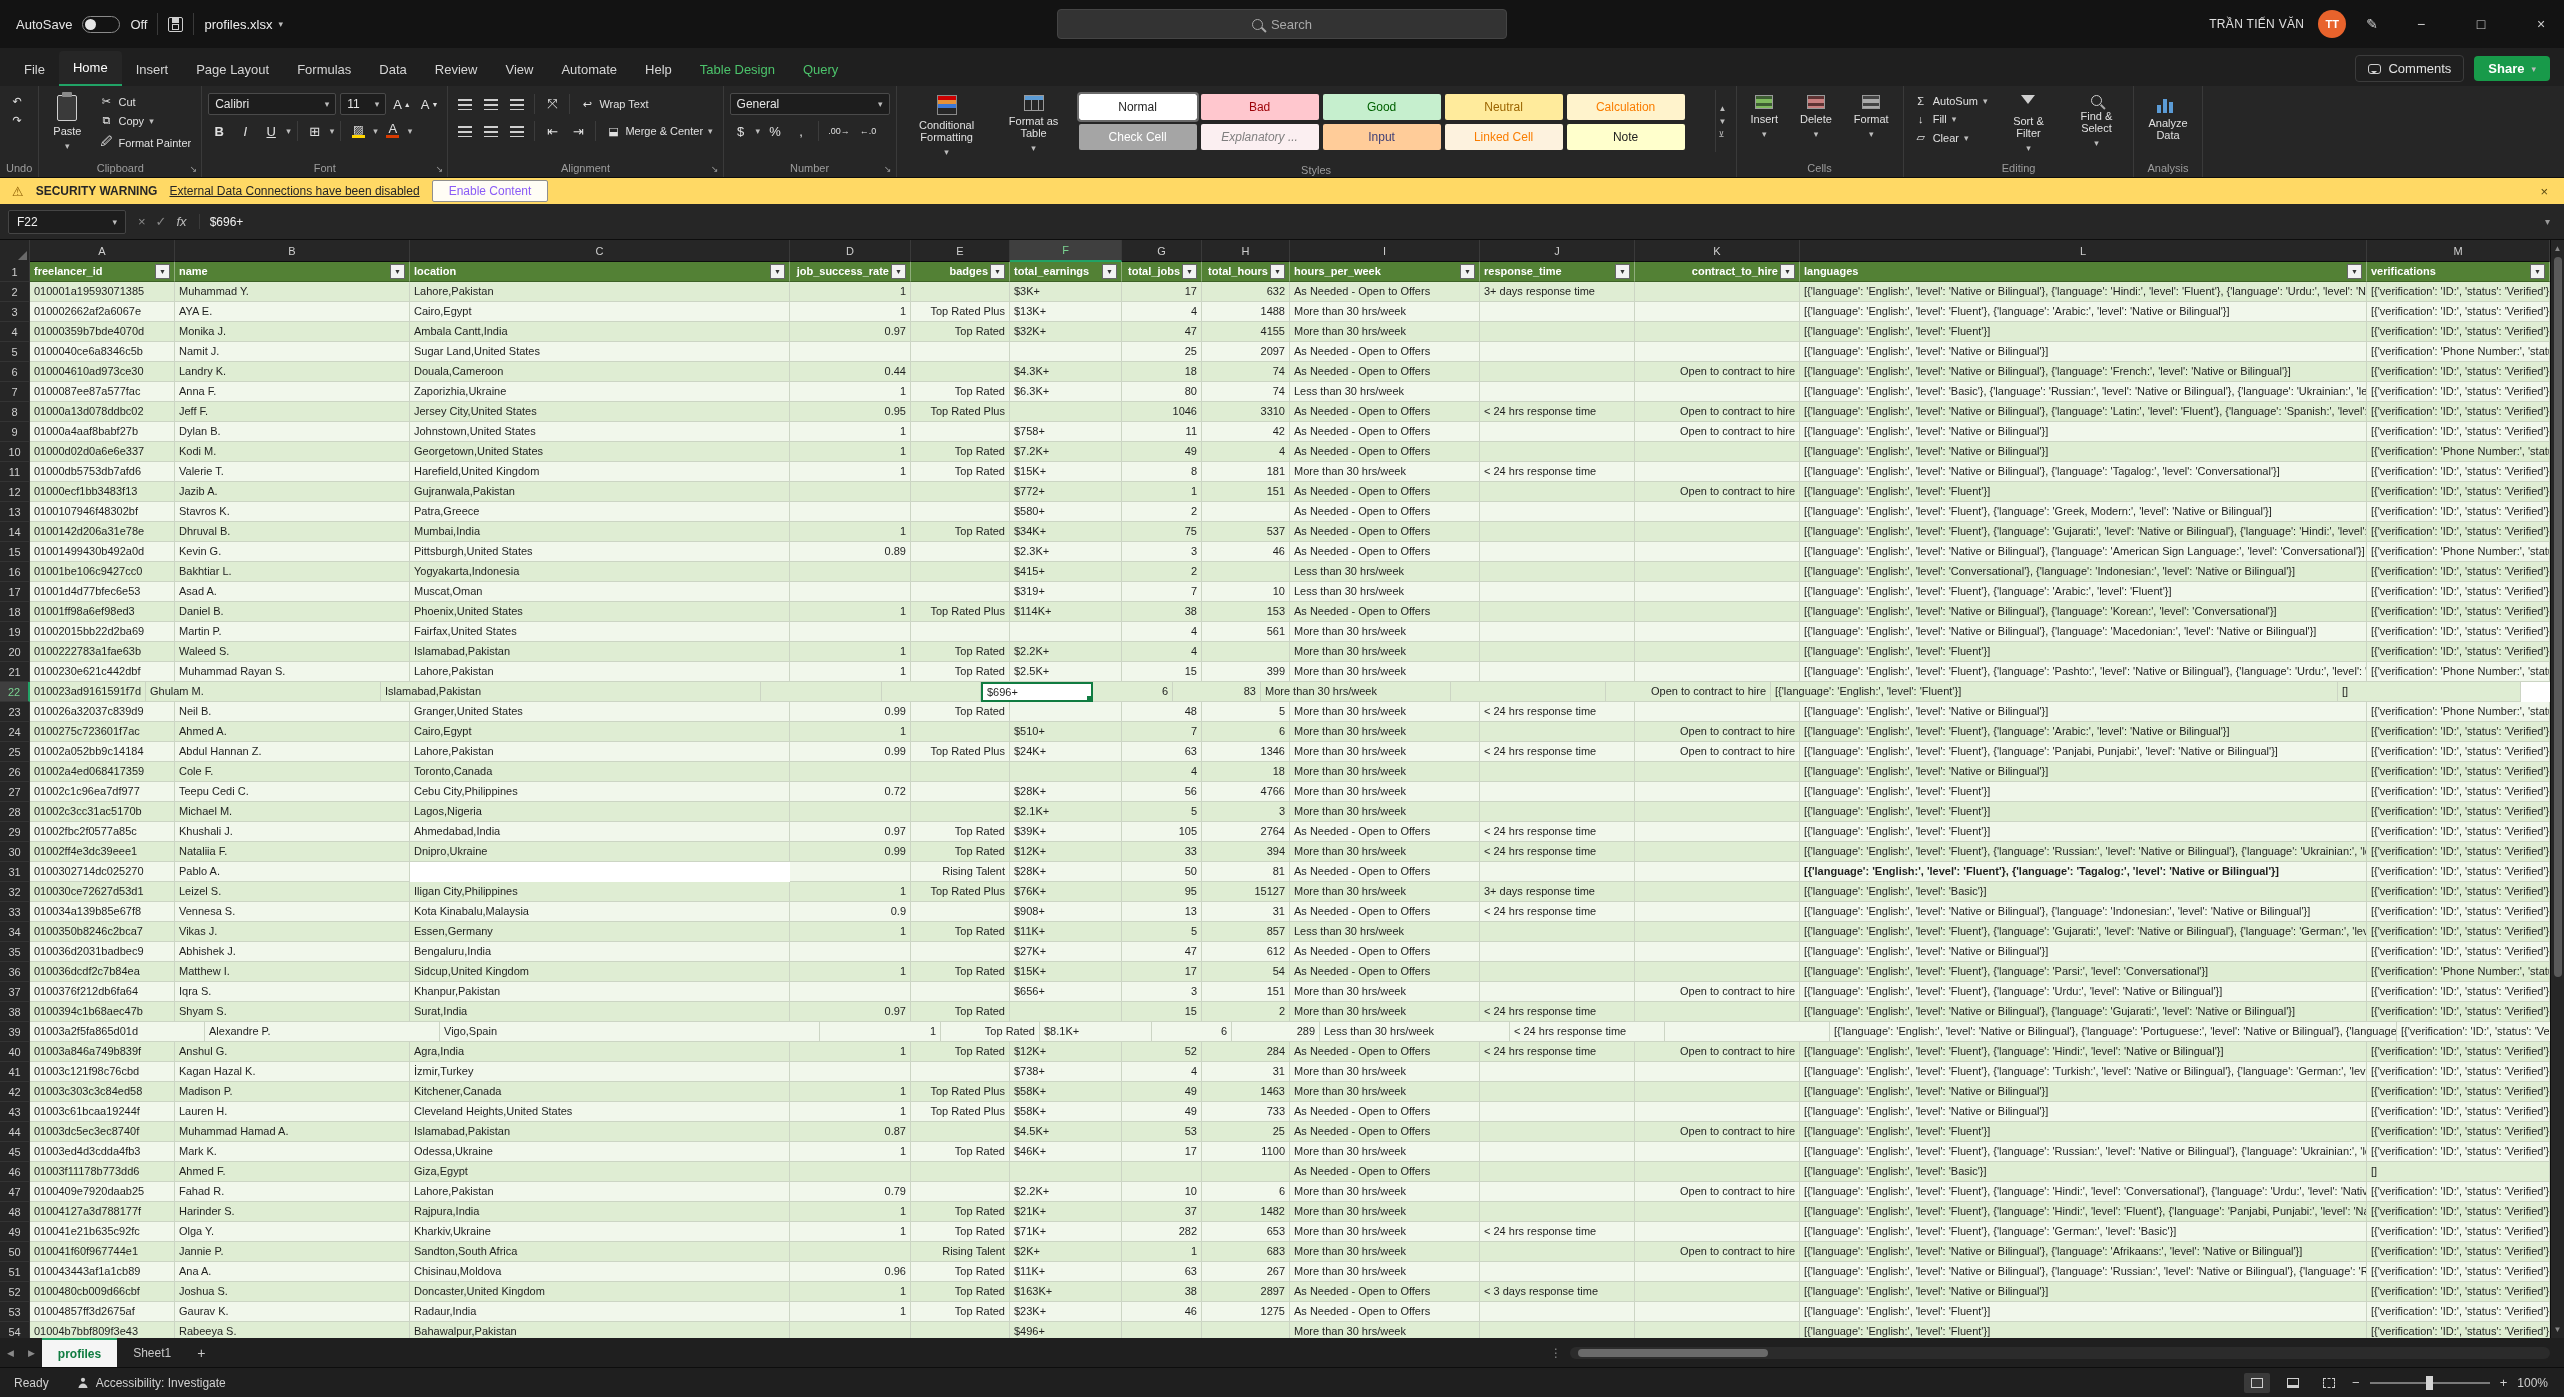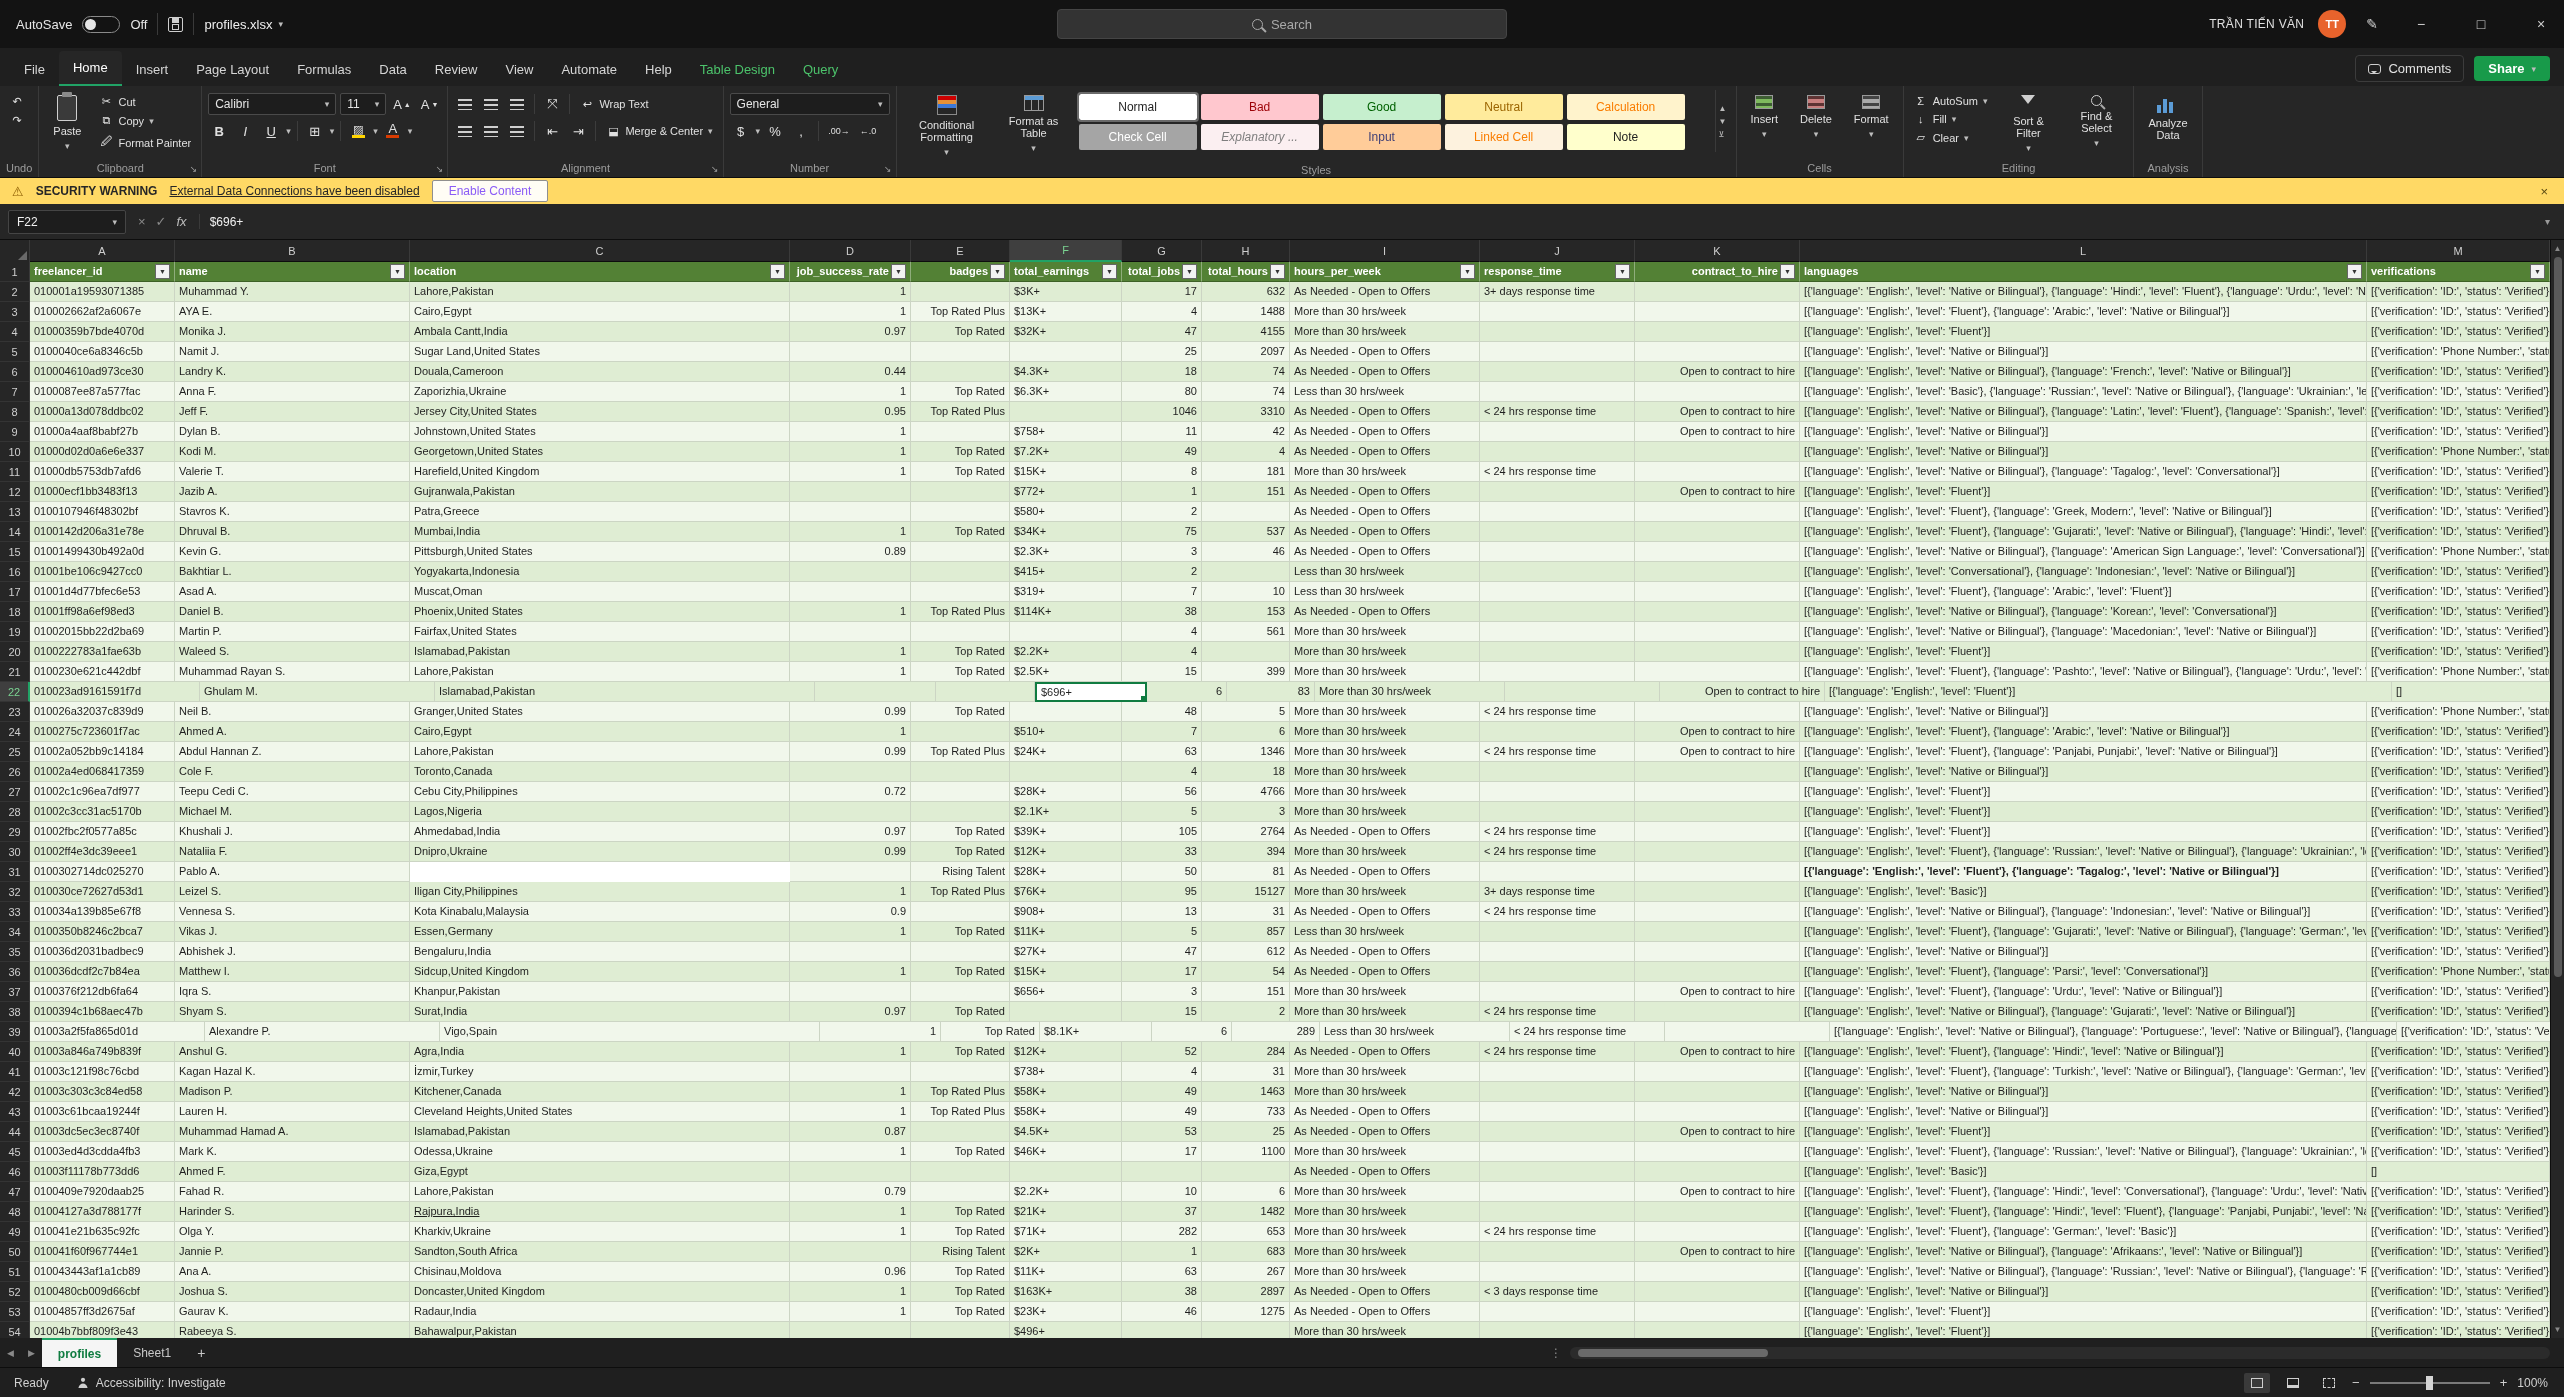--- a/index.html
+++ b/index.html
@@ -882,21 +882,21 @@
         <div class="cell al-r" style="width: 80px;">15</div>
         <div class="cell al-r" style="width: 88px;">399</div>
         <div class="cell" style="width: 190px;">More than 30 hrs/week</div>
         <div class="cell" style="width: 155px;"></div>
         <div class="cell al-r" style="width: 165px;"></div>
         <div class="cell" style="width: 567px;">[{'language': 'English:', 'level': 'Fluent'}, {'language': 'Pashto:', 'level': 'Native or Bilingual'}, {'language': 'Urdu:', 'level': 'Native or Bilingual'}]</div>
         <div class="cell" style="width: 183px;">[{'verification': 'Phone Number:', 'status': 'Verified'}]</div>
       </div>
       <div class="grow band-e">
         <div class="gut sel">22</div>
-        <div class="cell" style="width: 170px;">010023ad9161591f7d</div>
+        <div class="cell" style="width: 116px;">010023ad9161591f7d</div>
         <div class="cell" style="width: 235px;">Ghulam M.</div>
         <div class="cell" style="width: 380px;">Islamabad,Pakistan</div>
         <div class="cell al-r" style="width: 121px;"></div>
         <div class="cell al-r" style="width: 99px;"></div>
         <div class="cell selcell" style="width: 112px;">$696+</div>
         <div class="cell al-r" style="width: 80px;">6</div>
         <div class="cell al-r" style="width: 88px;">83</div>
         <div class="cell" style="width: 190px;">More than 30 hrs/week</div>
         <div class="cell" style="width: 155px;"></div>
         <div class="cell al-r" style="width: 165px;">Open to contract to hire</div>
@@ -1300,21 +1300,21 @@
         <div class="cell" style="width: 190px;">More than 30 hrs/week</div>
         <div class="cell" style="width: 155px;"></div>
         <div class="cell al-r" style="width: 165px;">Open to contract to hire</div>
         <div class="cell" style="width: 567px;">[{'language': 'English:', 'level': 'Fluent'}, {'language': 'Hindi:', 'level': 'Conversational'}, {'language': 'Urdu:', 'level': 'Native or Bilingual'}]</div>
         <div class="cell" style="width: 183px;">[{'verification': 'ID:', 'status': 'Verified'}]</div>
       </div>
       <div class="grow band-e">
         <div class="gut">48</div>
         <div class="cell" style="width: 145px;">01004127a3d788177f</div>
         <div class="cell" style="width: 235px;">Harinder S.</div>
-        <div class="cell" style="width: 380px; text-decoration: underline;">Rajpura,India</div>
+        <div class="cell" style="width: 380px;">Rajpura,India</div>
         <div class="cell al-r" style="width: 121px;">1</div>
         <div class="cell al-r" style="width: 99px;">Top Rated</div>
         <div class="cell" style="width: 112px;">$21K+</div>
         <div class="cell al-r" style="width: 80px;">37</div>
         <div class="cell al-r" style="width: 88px;">1482</div>
         <div class="cell" style="width: 190px;">More than 30 hrs/week</div>
         <div class="cell" style="width: 155px;"></div>
         <div class="cell al-r" style="width: 165px;"></div>
         <div class="cell" style="width: 567px;">[{'language': 'English:', 'level': 'Fluent'}, {'language': 'Hindi:', 'level': 'Fluent'}, {'language': 'Panjabi, Punjabi:', 'level': 'Native or Bilingual'}]</div>
         <div class="cell" style="width: 183px;">[{'verification': 'ID:', 'status': 'Verified'}]</div>

